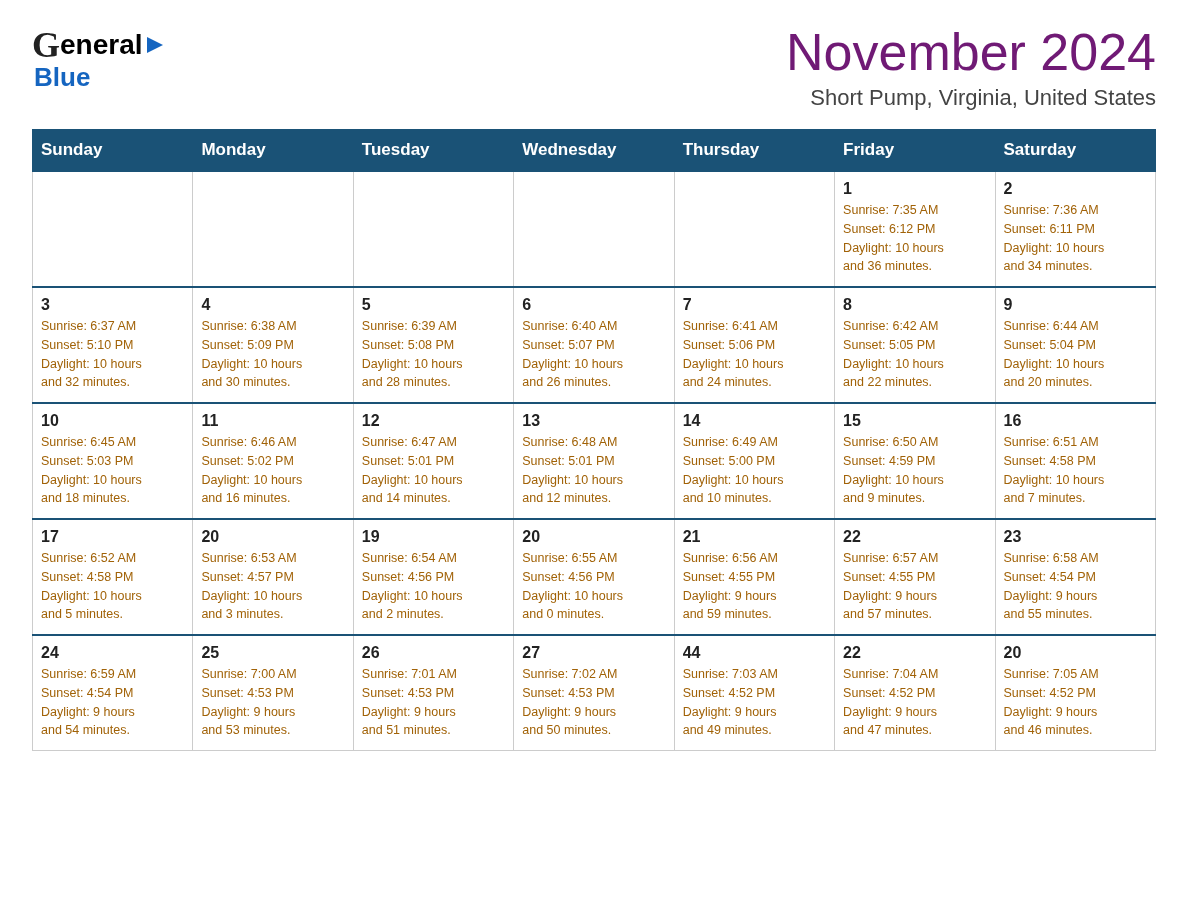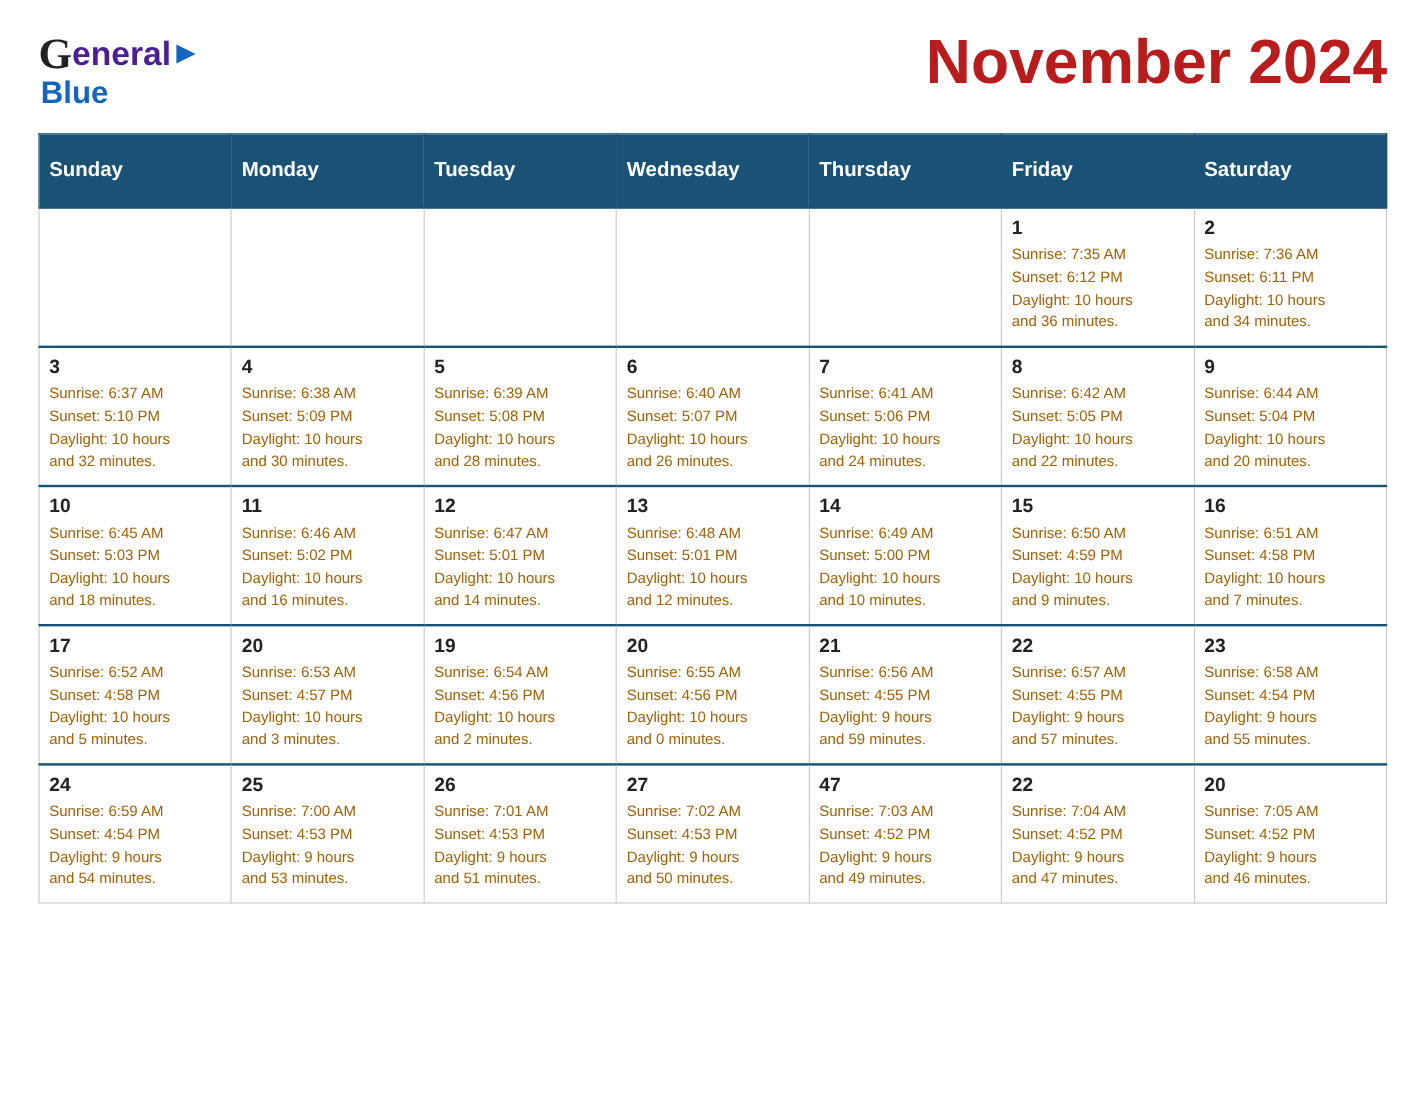--- a/index.html
+++ b/index.html
@@ -20,40 +20,40 @@
     .logo-area {
       display: flex;
       flex-direction: column;
       align-items: flex-start;
     }
     .title-area {
       text-align: right;
     }
     .month-title {
       font-size: 52px;
-      font-weight: bold;
-      color: #b91c1c;
+      font-weight: normal;
+      color: #701a75;
       line-height: 1.1;
     }
     .location-subtitle {
       font-size: 22px;
       color: #444;
       margin-top: 4px;
     }
     .calendar-table {
       width: 100%;
       border-collapse: collapse;
       table-layout: fixed;
     }
     .calendar-table th {
       background: #1a5276;
       color: #fff;
       font-size: 17px;
       font-weight: bold;
-      padding: 20px 8px;
+      padding: 10px 8px;
       text-align: left;
       border: 1px solid #1a5276;
     }
     .calendar-table td {
       vertical-align: top;
       border: 1px solid #ccc;
       padding: 8px 8px 10px 8px;
       height: 108px;
       font-size: 13px;
       color: #222;
@@ -86,21 +86,21 @@
     }
     .logo-g {
       font-size: 36px;
       font-weight: bold;
       color: #222;
       font-family: Georgia, serif;
     }
     .logo-general {
       font-size: 28px;
       font-weight: bold;
-      color: #4c1d95;
+      color: #000000;
       font-family: Arial, sans-serif;
     }
     .logo-blue-row {
       display: flex;
       align-items: flex-start;
       gap: 4px;
       margin-top: -4px;
       padding-left: 2px;
     }
     .logo-blue-text {
@@ -131,20 +131,21 @@
           <polygon points="4,4 20,12 4,20" fill="#1565c0"></polygon>
         </svg>
       </span>
     </div>
     <div class="logo-blue-row">
       <span class="logo-blue-text">Blue</span>
     </div>
   </div>
   <div class="title-area">
     <div class="month-title">November 2024</div>
+    <div class="location-subtitle">Short Pump, Virginia, United States</div>
   </div>
 </div>
 
 <table class="calendar-table">
   <thead>
     <tr>
     <th>Sunday</th>
         <th>Monday</th>
         <th>Tuesday</th>
         <th>Wednesday</th>
@@ -270,21 +271,21 @@
         </td>
         <td>
           <span class="day-number">26</span>
           <div class="day-info">Sunrise: 7:01 AM<br>Sunset: 4:53 PM<br>Daylight: 9 hours<br>and 51 minutes.</div>
         </td>
         <td>
           <span class="day-number">27</span>
           <div class="day-info">Sunrise: 7:02 AM<br>Sunset: 4:53 PM<br>Daylight: 9 hours<br>and 50 minutes.</div>
         </td>
         <td>
-          <span class="day-number">47</span>
+          <span class="day-number">44</span>
           <div class="day-info">Sunrise: 7:03 AM<br>Sunset: 4:52 PM<br>Daylight: 9 hours<br>and 49 minutes.</div>
         </td>
         <td>
           <span class="day-number">22</span>
           <div class="day-info">Sunrise: 7:04 AM<br>Sunset: 4:52 PM<br>Daylight: 9 hours<br>and 47 minutes.</div>
         </td>
         <td>
           <span class="day-number">20</span>
           <div class="day-info">Sunrise: 7:05 AM<br>Sunset: 4:52 PM<br>Daylight: 9 hours<br>and 46 minutes.</div>
         </td>

